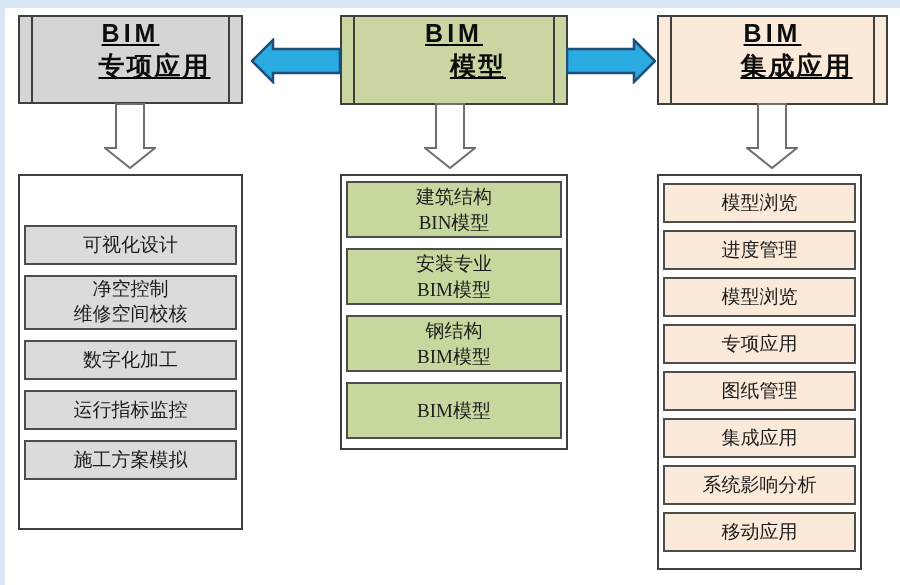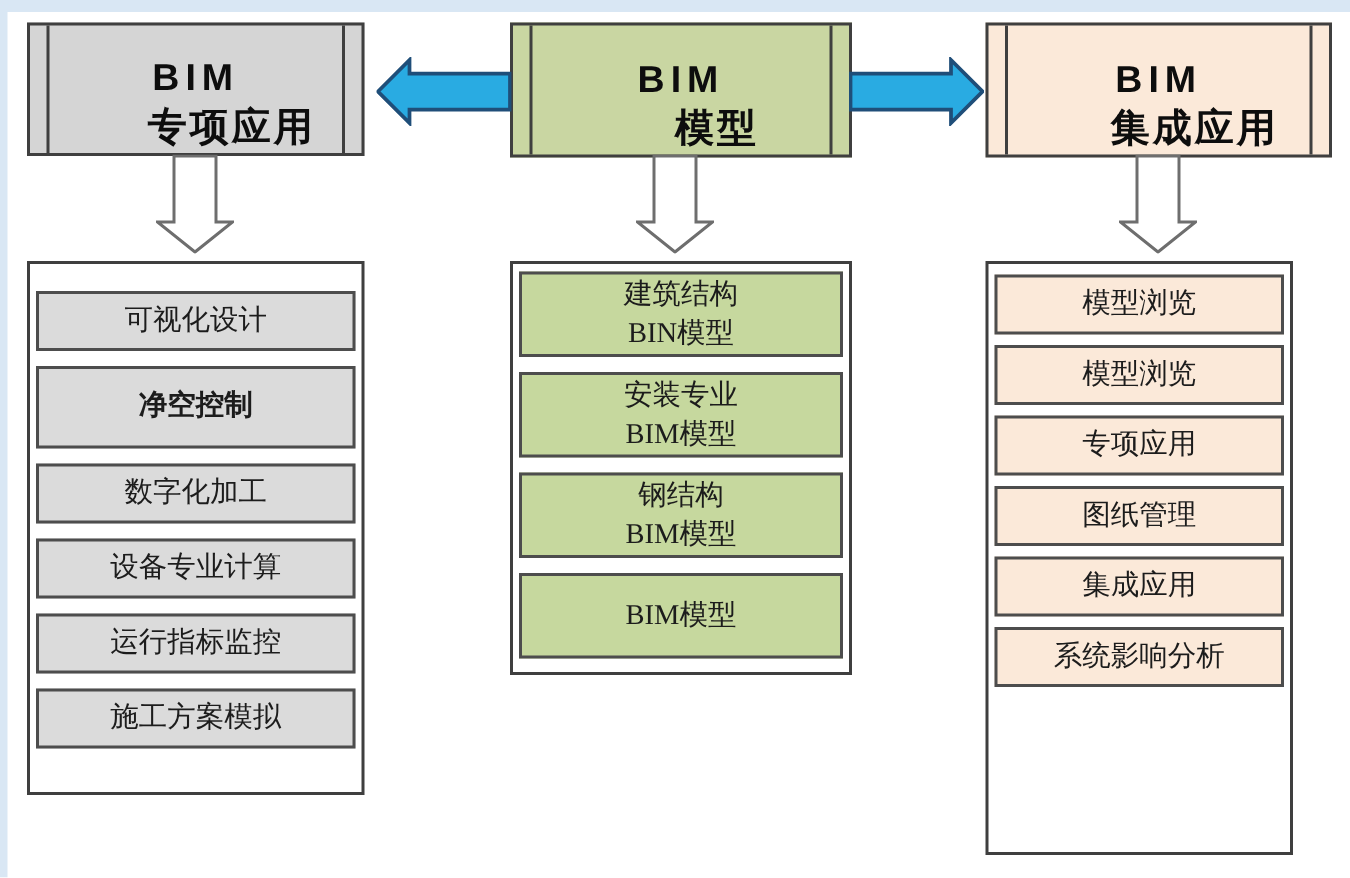--- a/index.html
+++ b/index.html
@@ -28,23 +28,24 @@
     width: 5px; height: 585px;
     background: var(--edge_blue, #d9e7f4);
   }
 
   
   .header-box {
     position: absolute;
     box-sizing: border-box;
     border: 2px solid var(--outer_border, #3f3f3f);
     display: flex;
-    align-items: flex-end;
+    align-items: flex-start;
     justify-content: center;
     text-align: center;
+    text-decoration: underline;
   }
   .header-box .vline {
     position: absolute;
     top: 0; bottom: 0;
     width: 2px;
     background: var(--outer_border, #3f3f3f);
   }
   .header-box .vline.vl-left  { left: 11px; }
   .header-box .vline.vl-right { right: 11px; }
   .header-text {
@@ -68,40 +69,40 @@
 
   
   .list-box {
     position: absolute;
     box-sizing: border-box;
     border: 2px solid var(--outer_border, #3f3f3f);
     background: #ffffff;
     display: flex;
     flex-direction: column;
   }
-  #list-special    { left: 18px;  top: 174px; width: 225px; height: 356px; padding: 18px 4px; gap: 10px; }
+  #list-special    { left: 18px;  top: 174px; width: 225px; height: 356px; padding: 18px 4px; gap: 10px; justify-content: center; }
   #list-model      { left: 340px; top: 174px; width: 228px; height: 276px; padding: 5px 4px;  gap: 10px; }
   #list-integrated { left: 657px; top: 174px; width: 205px; height: 396px; padding: 7px 4px 11px 4px; gap: 7px; }
 
   .item {
     box-sizing: border-box;
     border: 2px solid var(--item_border, #4d4d4d);
     display: flex;
     flex-direction: column;
     align-items: center;
     justify-content: center;
     text-align: center;
     font-family: "Liberation Serif", "DejaVu Serif", serif;
     font-size: 19px;
     line-height: 1.35;
     color: #1c1c1c;
     flex: none;
   }
   #list-special .item    { background: var(--left_item_fill, #dbdbdb); height: 40px; }
-  #list-special .item.multi { height: 55px; line-height: 1.3; font-weight: bold; }
+  #list-special .item.multi { height: 55px; line-height: 1.3; }
   #list-model .item      { background: var(--middle_item_fill, #c6d89e); height: 57px; }
   #list-integrated .item { background: var(--right_fill, #fbe9d9); height: 40px; }
 
   
   .arrow-svg { position: absolute; display: block; }
   #blue-arrow-left  { left: 251px; top: 38px; }
   #blue-arrow-right { left: 566px; top: 38px; }
   #down-arrow-special    { left: 104px; top: 103px; }
   #down-arrow-model      { left: 424px; top: 103px; }
   #down-arrow-integrated { left: 746px; top: 103px; }
@@ -169,26 +170,24 @@
   <svg class="arrow-svg down-arrow" id="down-arrow-integrated" width="52" height="66" viewBox="0 0 52 66">
     <polygon points="12,1 40,1 40,45 51,45 26,65 1,45 12,45"></polygon>
   </svg>
 
   <div class="list-box" id="list-special">
       <div class="item">
         <div>可视化设计</div>
       </div>
       <div class="item multi">
         <div>净空控制</div>
+        <div>维修空间校核</div>
       </div>
       <div class="item">
         <div>数字化加工</div>
-      </div>
-      <div class="item">
-        <div>设备专业计算</div>
       </div>
       <div class="item">
         <div>运行指标监控</div>
       </div>
       <div class="item">
         <div>施工方案模拟</div>
       </div>
     </div>
   <div class="list-box" id="list-model">
       <div class="item multi">
@@ -205,29 +204,35 @@
       </div>
       <div class="item multi">
         <div>BIM模型</div>
       </div>
     </div>
   <div class="list-box" id="list-integrated">
       <div class="item">
         <div>模型浏览</div>
       </div>
       <div class="item">
+        <div>进度管理</div>
+      </div>
+      <div class="item">
         <div>模型浏览</div>
       </div>
       <div class="item">
         <div>专项应用</div>
       </div>
       <div class="item">
         <div>图纸管理</div>
       </div>
       <div class="item">
         <div>集成应用</div>
       </div>
       <div class="item">
         <div>系统影响分析</div>
       </div>
+      <div class="item">
+        <div>移动应用</div>
+      </div>
     </div>
 
 </div>
 
 </body></html>

